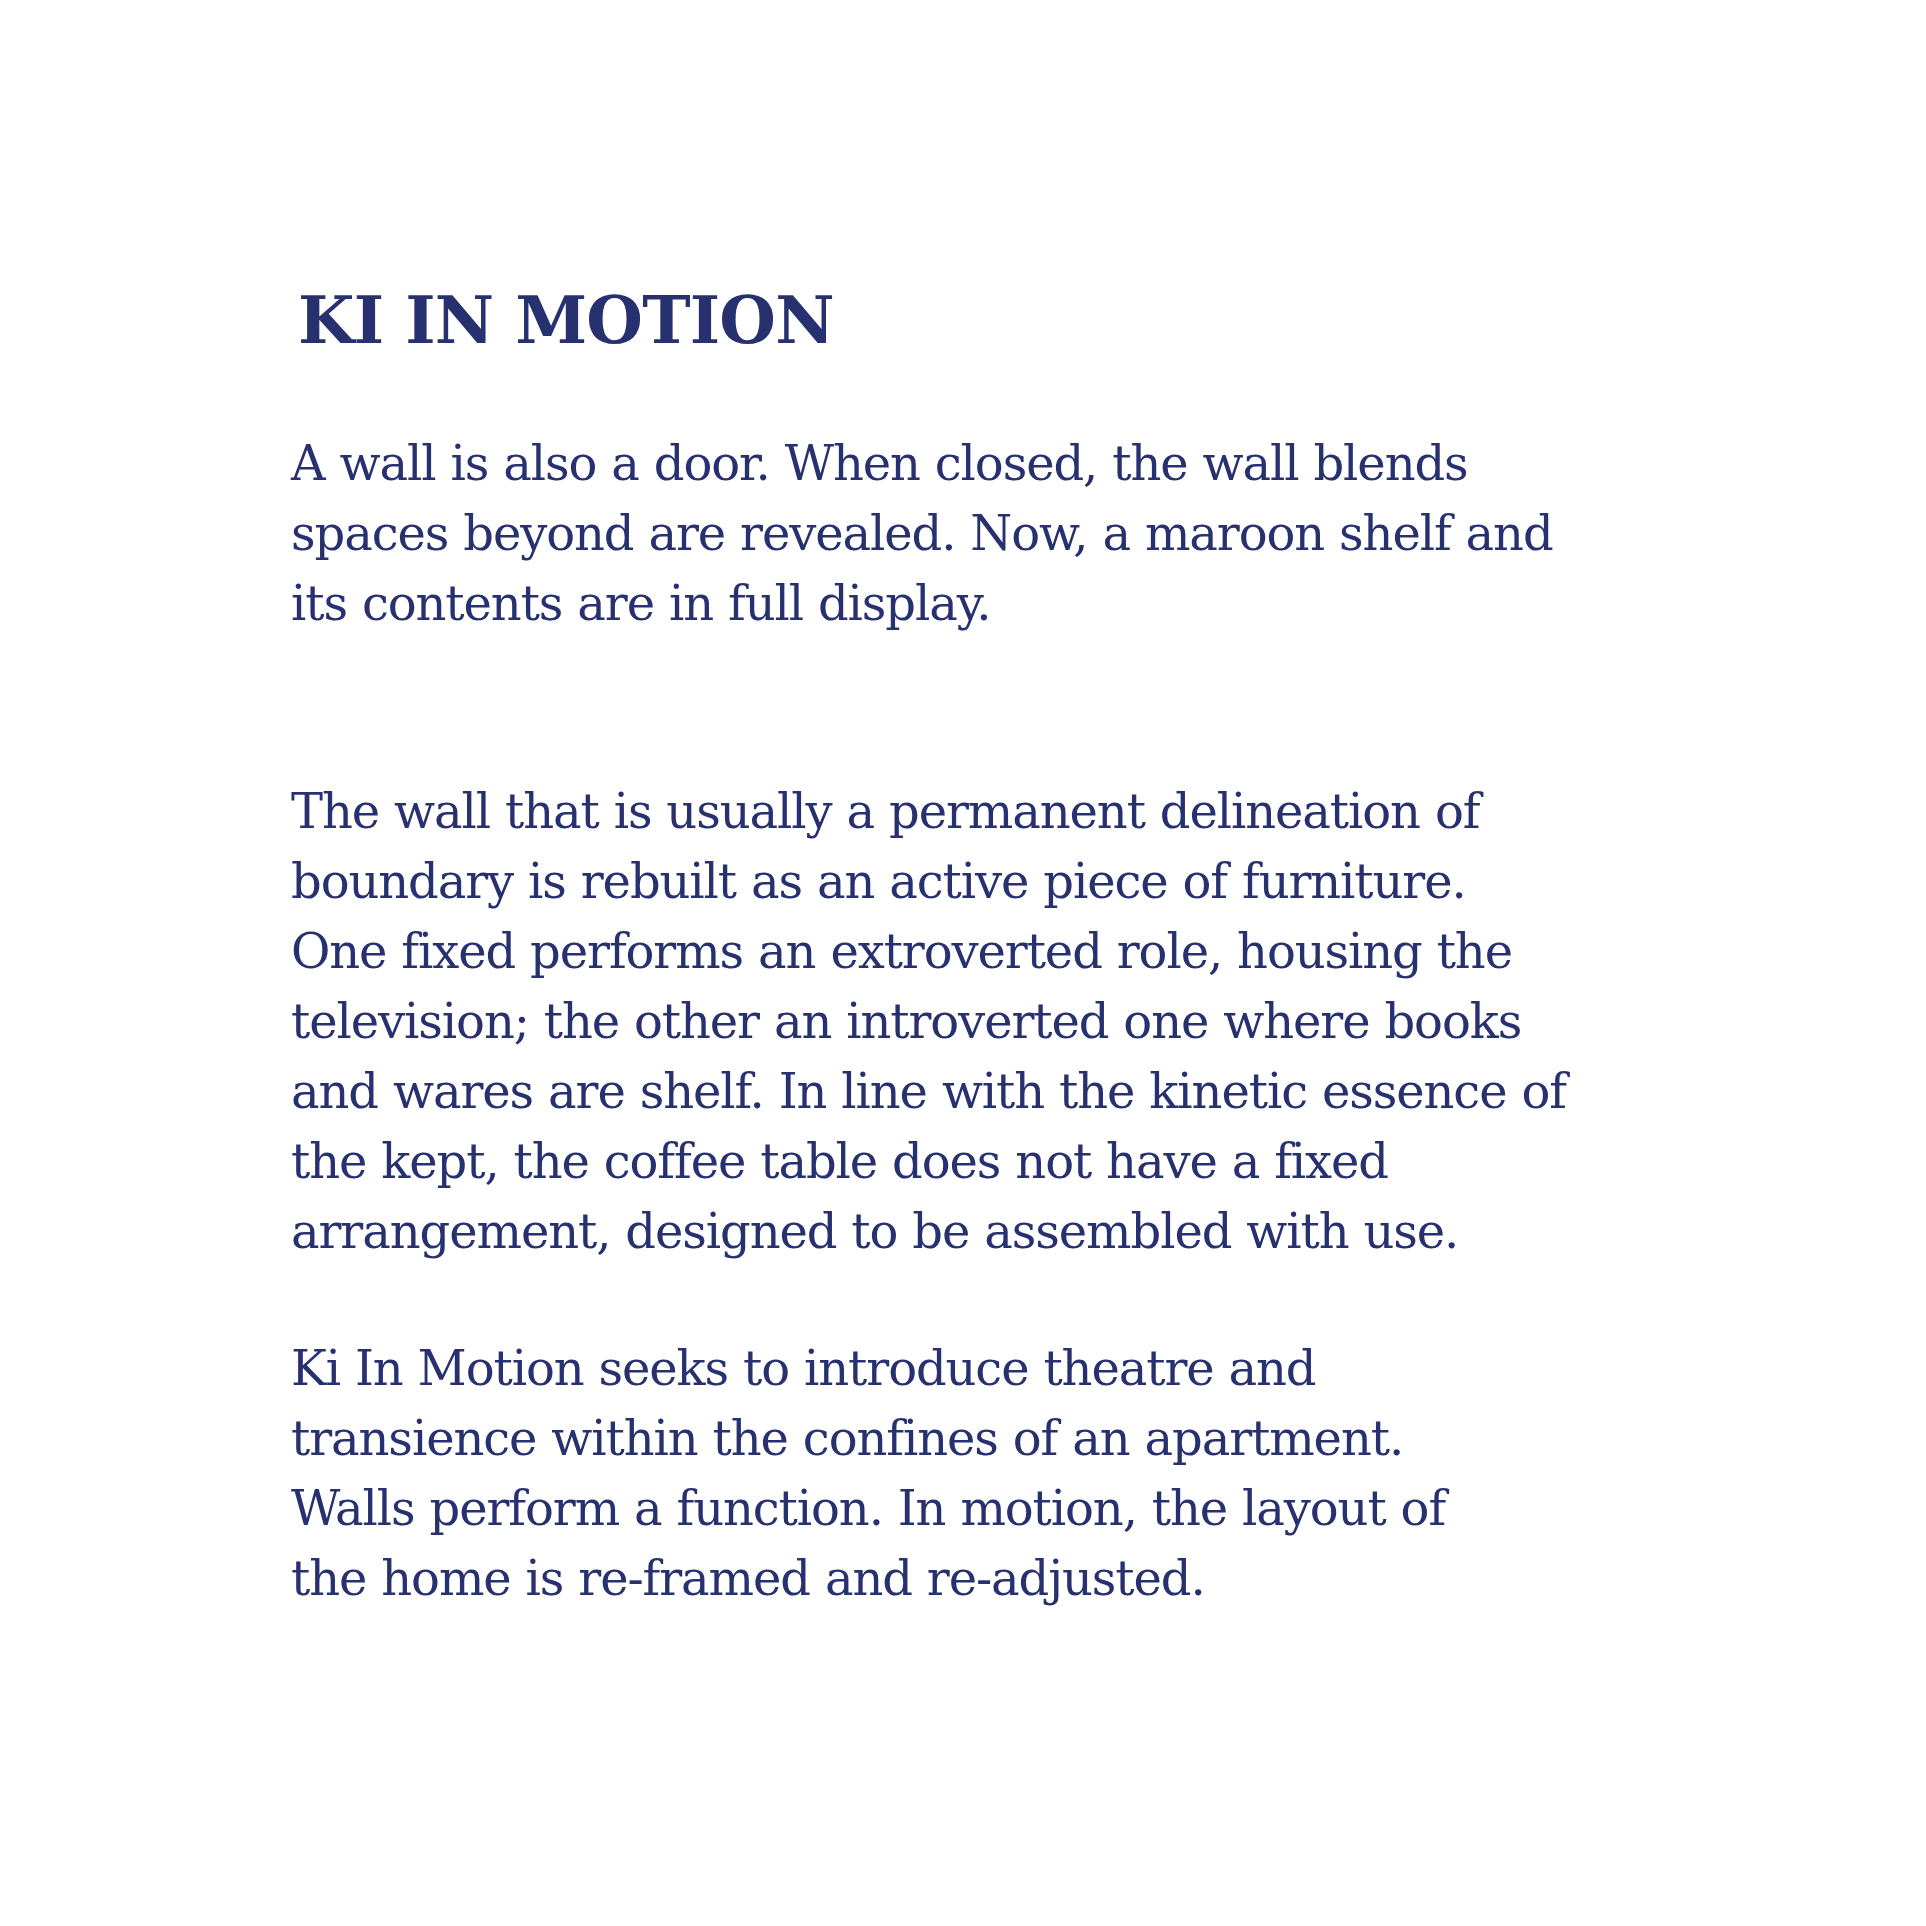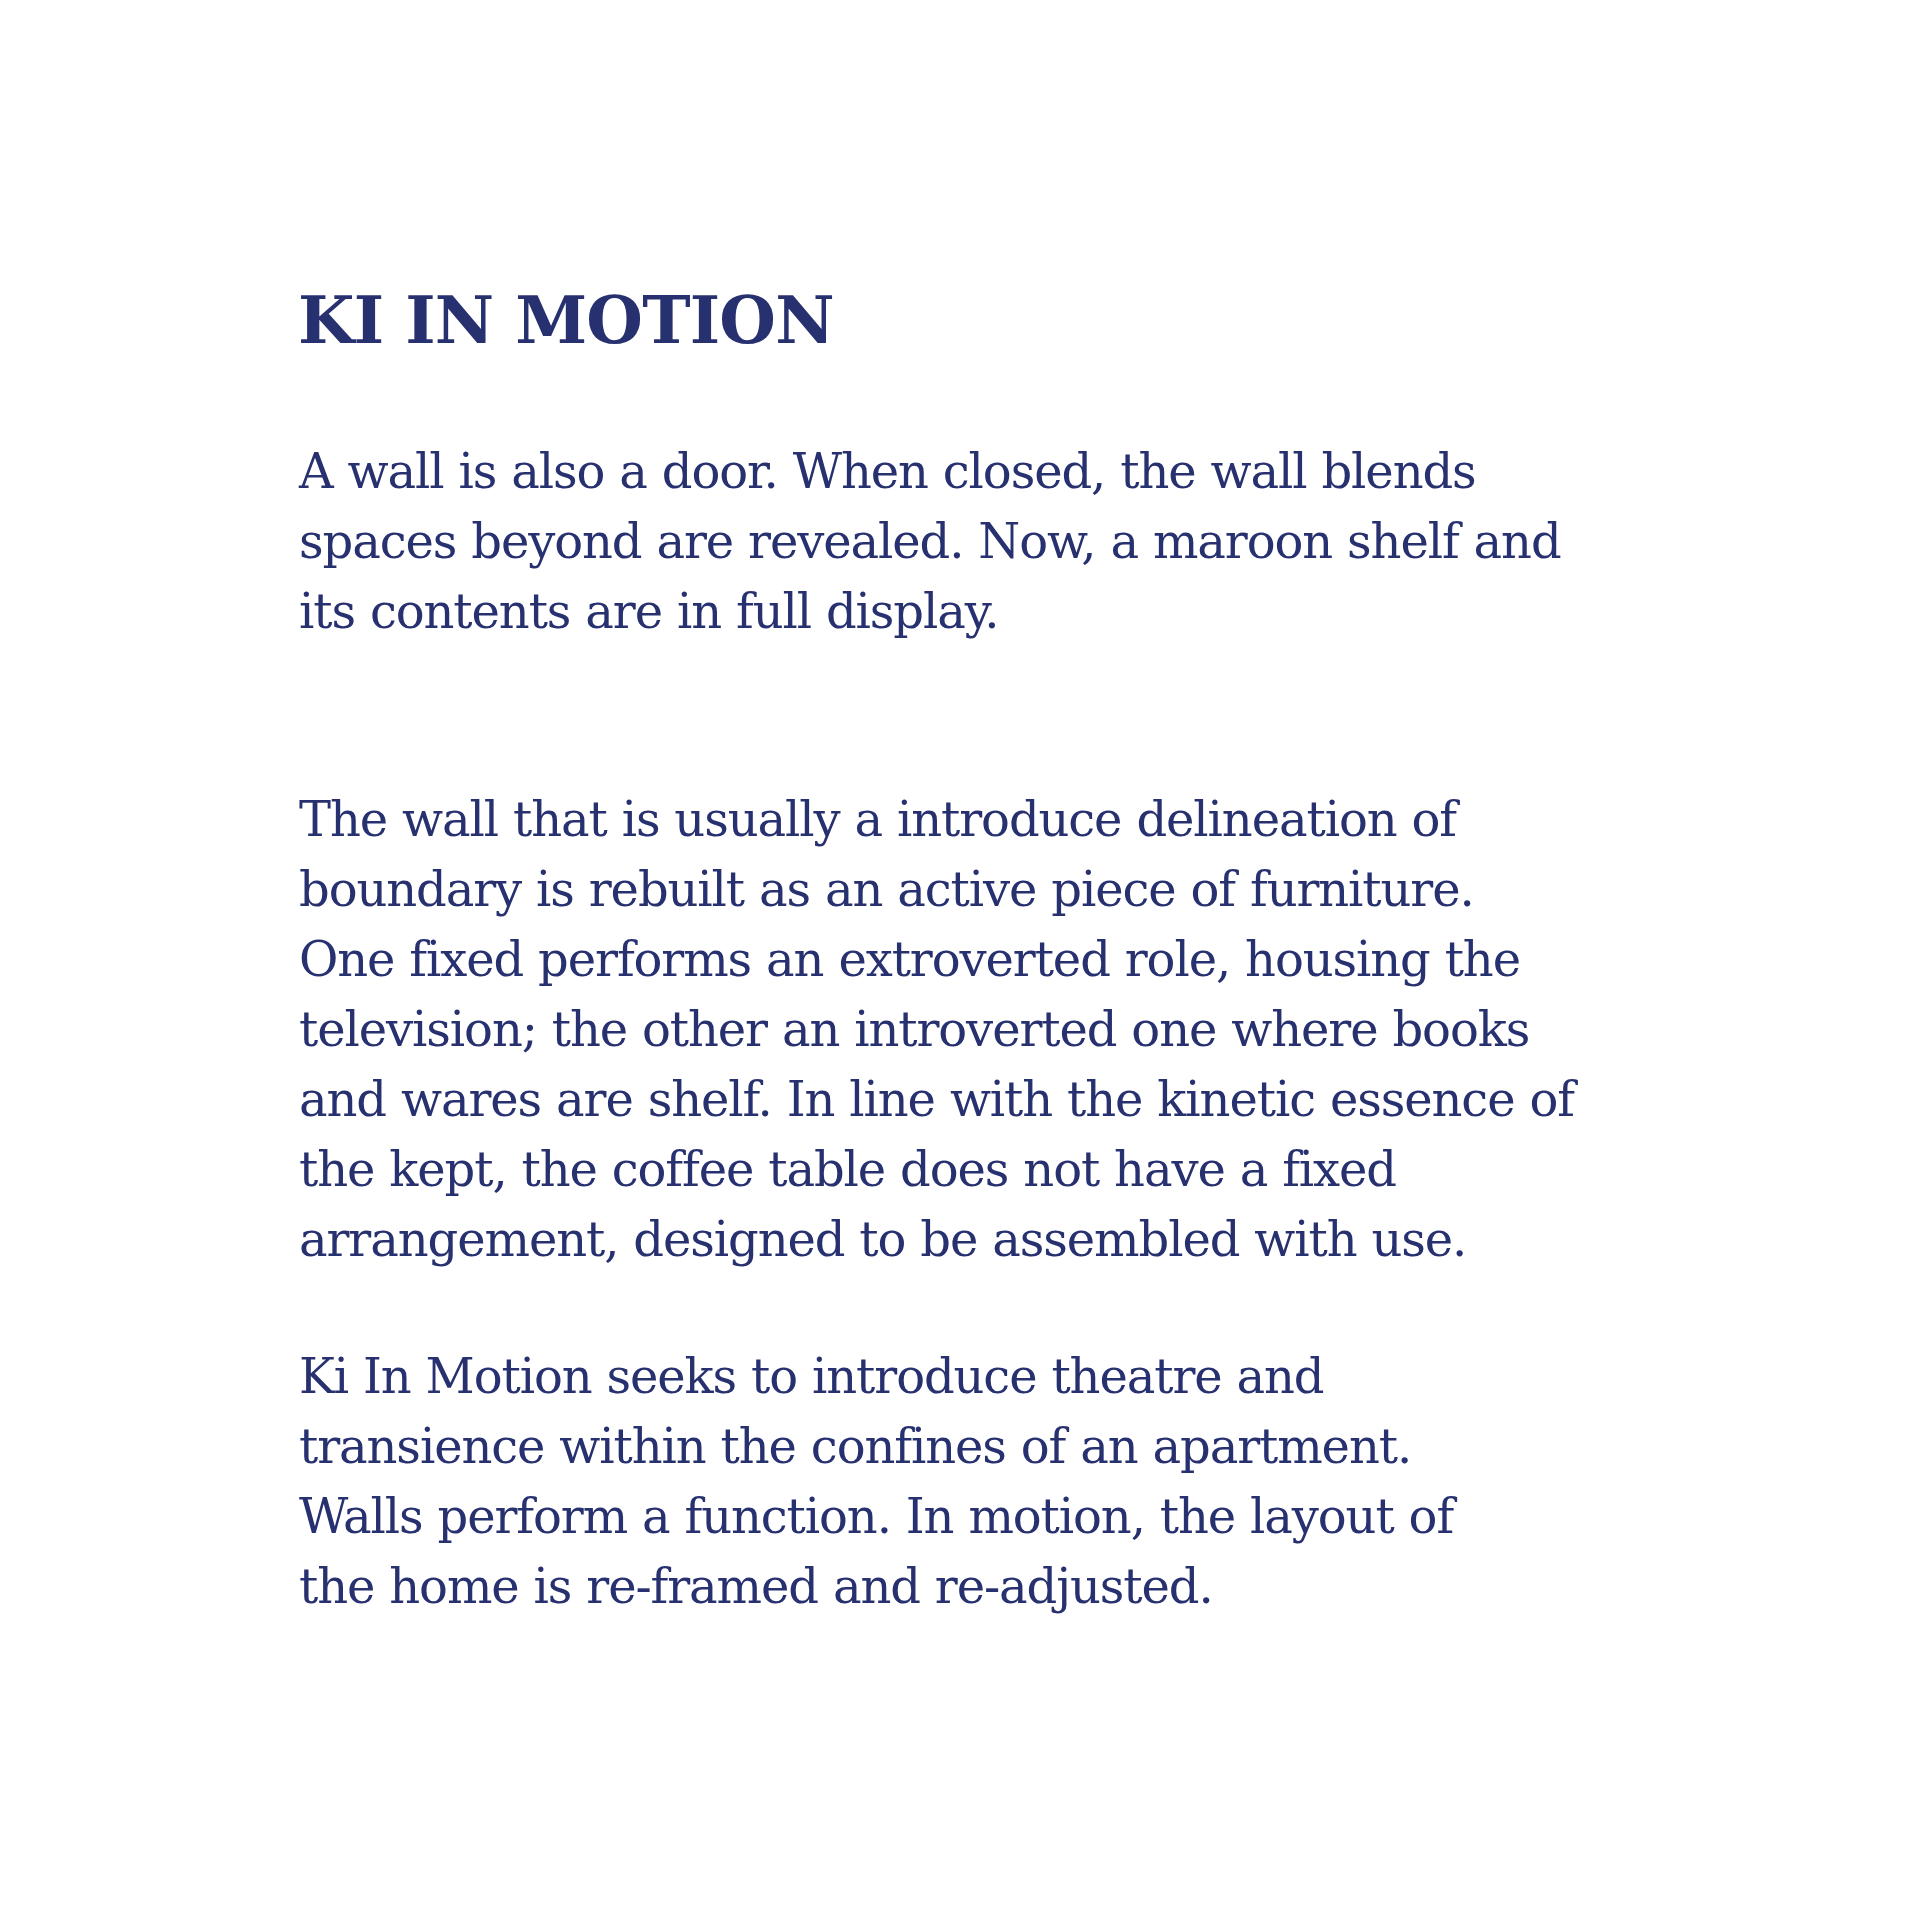--- a/index.html
+++ b/index.html
@@ -28,21 +28,21 @@
       font-family: "DejaVu Serif", "Liberation Serif", serif;
       font-weight: bold;
       font-size: 65px;
       line-height: 85px;
       letter-spacing: -0.8px;
       white-space: nowrap;
     }
     .para {
       position: absolute;
       left: 0;
-      margin: 8px;
+      margin: 0;
       font-family: "DejaVu Serif", "Liberation Serif", serif;
       font-size: 48px;
       line-height: 70px;
       letter-spacing: -1.1px;
       word-spacing: 0.8px;
     }
     .line {
       display: block;
       white-space: nowrap;
     }
@@ -56,21 +56,21 @@
 <div class="page">
   <h1 class="title">KI IN MOTION</h1>
 
   <p class="para p1">
     <span class="line">A wall is also a door. When closed, the wall blends</span>
     <span class="line">spaces beyond are revealed. Now, a maroon shelf and</span>
     <span class="line">its contents are in full display.</span>
   </p>
 
   <p class="para p2">
-    <span class="line">The wall that is usually a introduce delineation of</span>
+    <span class="line">The wall that is usually a permanent delineation of</span>
     <span class="line">boundary is rebuilt as an active piece of furniture.</span>
     <span class="line">One fixed performs an extroverted role, housing the</span>
     <span class="line">television; the other an introverted one where books</span>
     <span class="line">and wares are shelf. In line with the kinetic essence of</span>
     <span class="line">the kept, the coffee table does not have a fixed</span>
     <span class="line">arrangement, designed to be assembled with use.</span>
   </p>
 
   <p class="para p3">
     <span class="line">Ki In Motion seeks to introduce theatre and</span>

